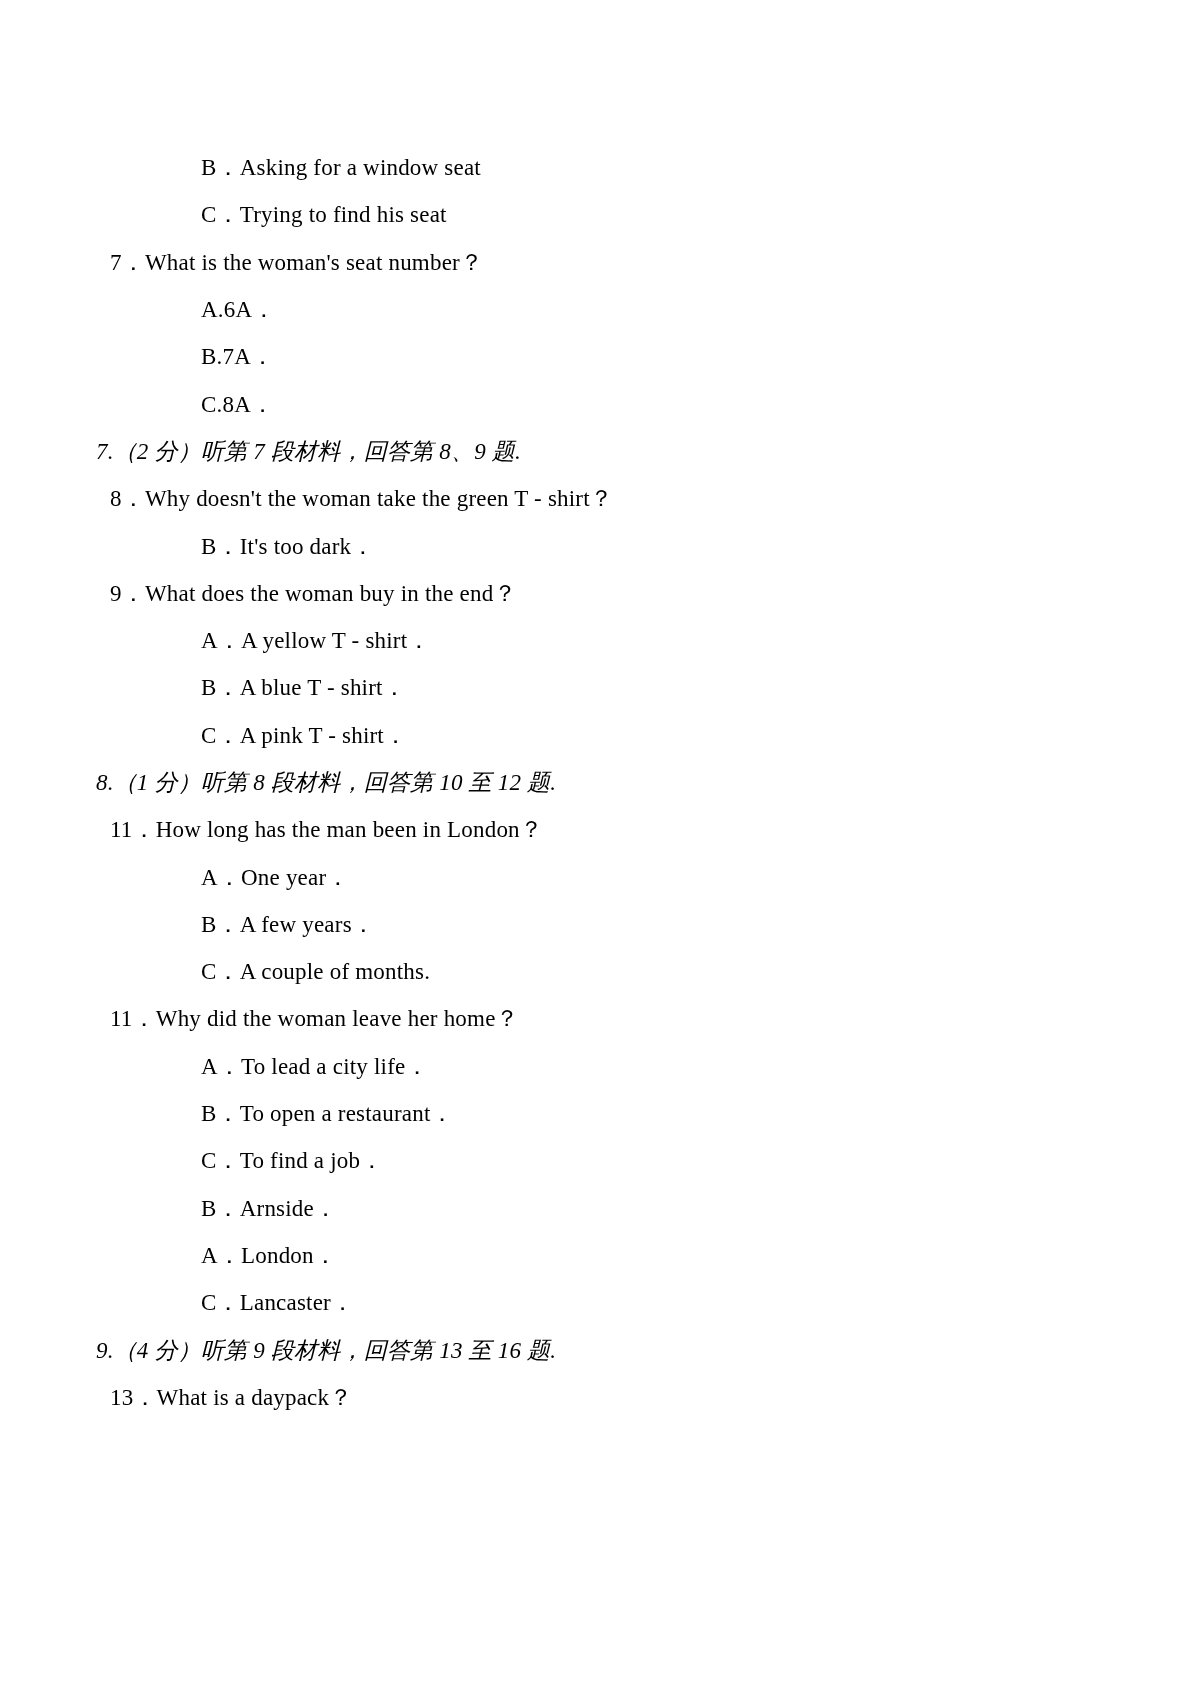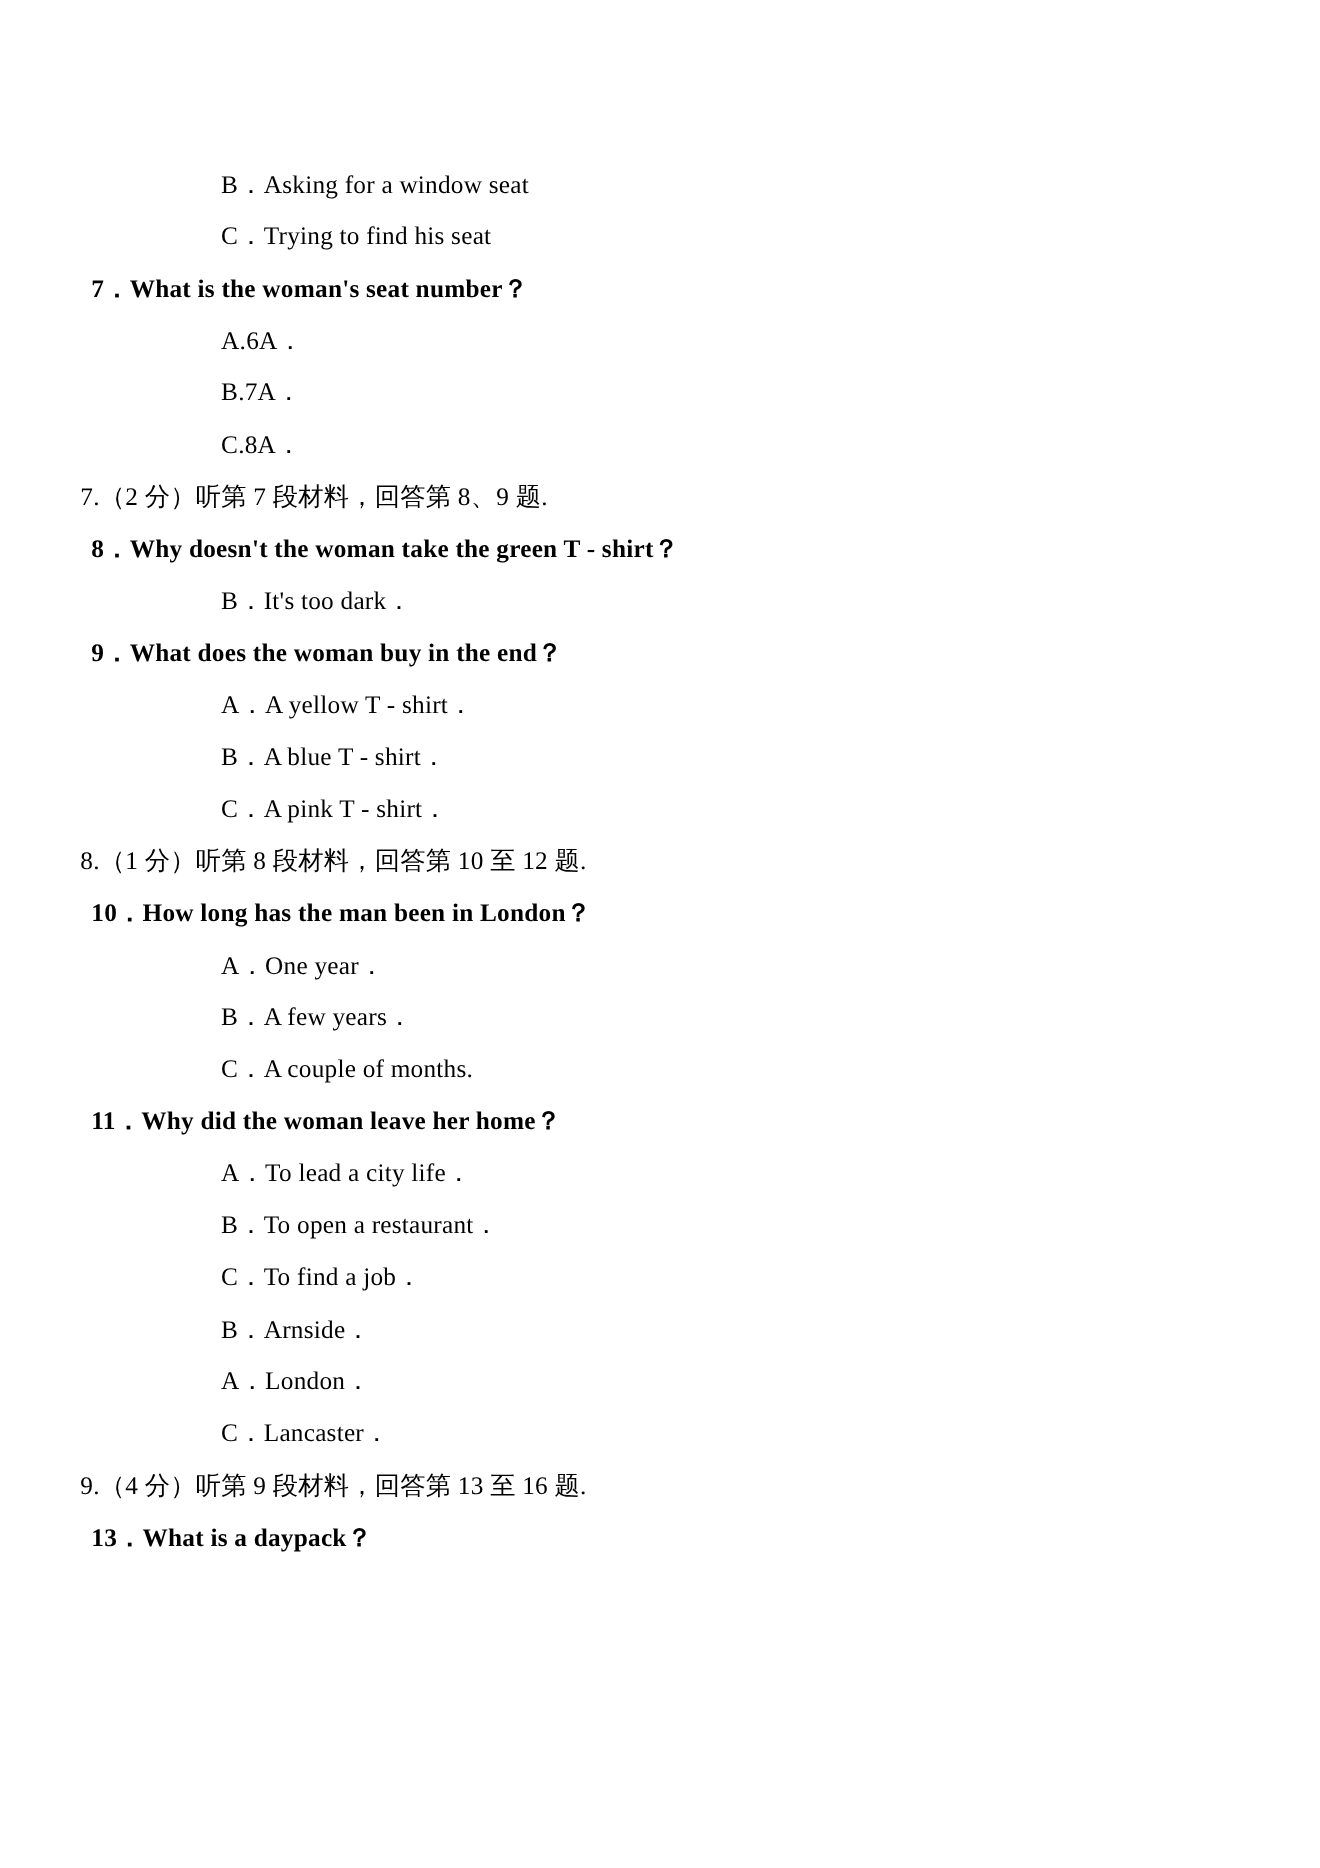--- a/index.html
+++ b/index.html
@@ -21,25 +21,25 @@
     padding-top: 144px;
   }
   .line {
     height: 47.3px;
     display: flex;
     align-items: center;
     white-space: pre;
     letter-spacing: 0.2px;
   }
   .line.section {
-    padding-left: 73px;
+    padding-left: 96px;
+    font-style: italic;
   }
   .line.question {
-    padding-left: 83px;
-    font-weight: bold;
+    padding-left: 110px;
   }
   .line.option {
     padding-left: 201px;
   }
 </style>
 </head>
 <body>
 
 <div class="page" style="background: rgb(255, 255, 255); color: rgb(0, 0, 0);">
   <div class="lines" id="lines">
@@ -50,21 +50,21 @@
       <div class="line option">B.7A．</div>
       <div class="line option">C.8A．</div>
       <div class="line section">7.（2 分）听第 7 段材料，回答第 8、9 题.</div>
       <div class="line question">8．Why doesn't the woman take the green T - shirt？</div>
       <div class="line option">B．It's too dark．</div>
       <div class="line question">9．What does the woman buy in the end？</div>
       <div class="line option">A．A yellow T - shirt．</div>
       <div class="line option">B．A blue T - shirt．</div>
       <div class="line option">C．A pink T - shirt．</div>
       <div class="line section">8.（1 分）听第 8 段材料，回答第 10 至 12 题.</div>
-      <div class="line question">10．How long has the man been in London？</div>
+      <div class="line question">11．How long has the man been in London？</div>
       <div class="line option">A．One year．</div>
       <div class="line option">B．A few years．</div>
       <div class="line option">C．A couple of months.</div>
       <div class="line question">11．Why did the woman leave her home？</div>
       <div class="line option">A．To lead a city life．</div>
       <div class="line option">B．To open a restaurant．</div>
       <div class="line option">C．To find a job．</div>
       <div class="line option">B．Arnside．</div>
       <div class="line option">A．London．</div>
       <div class="line option">C．Lancaster．</div>

